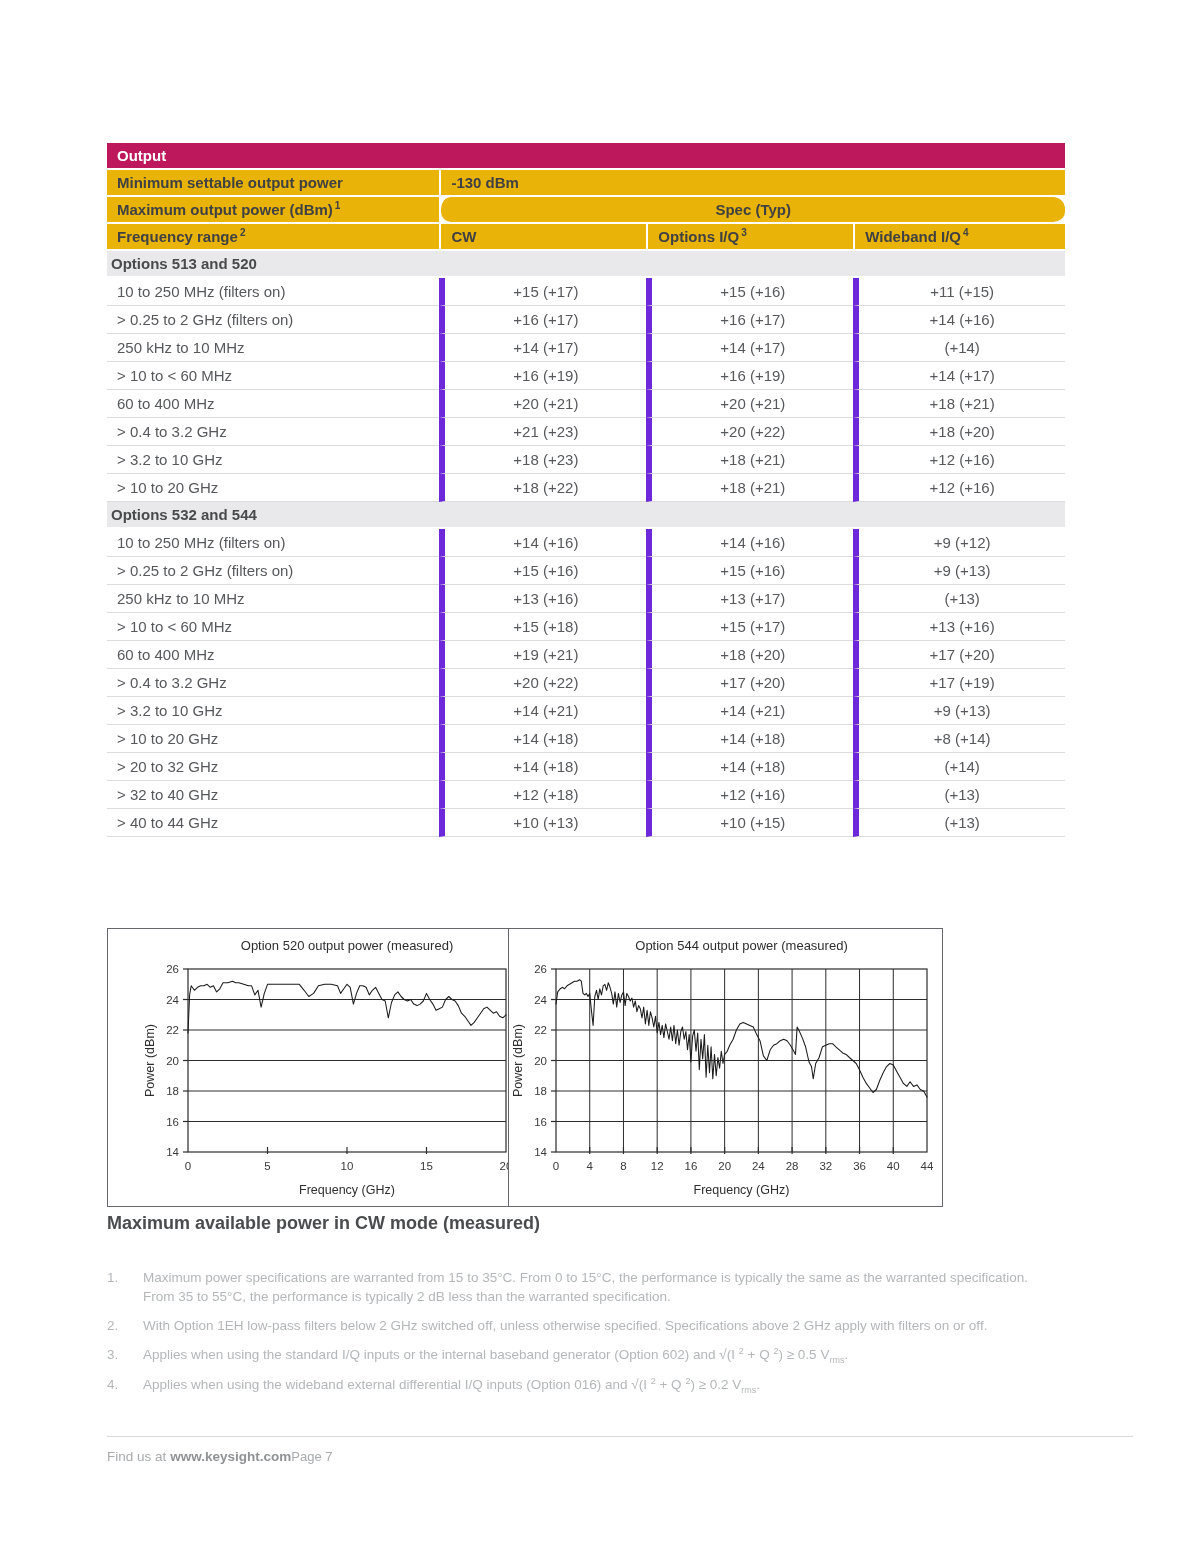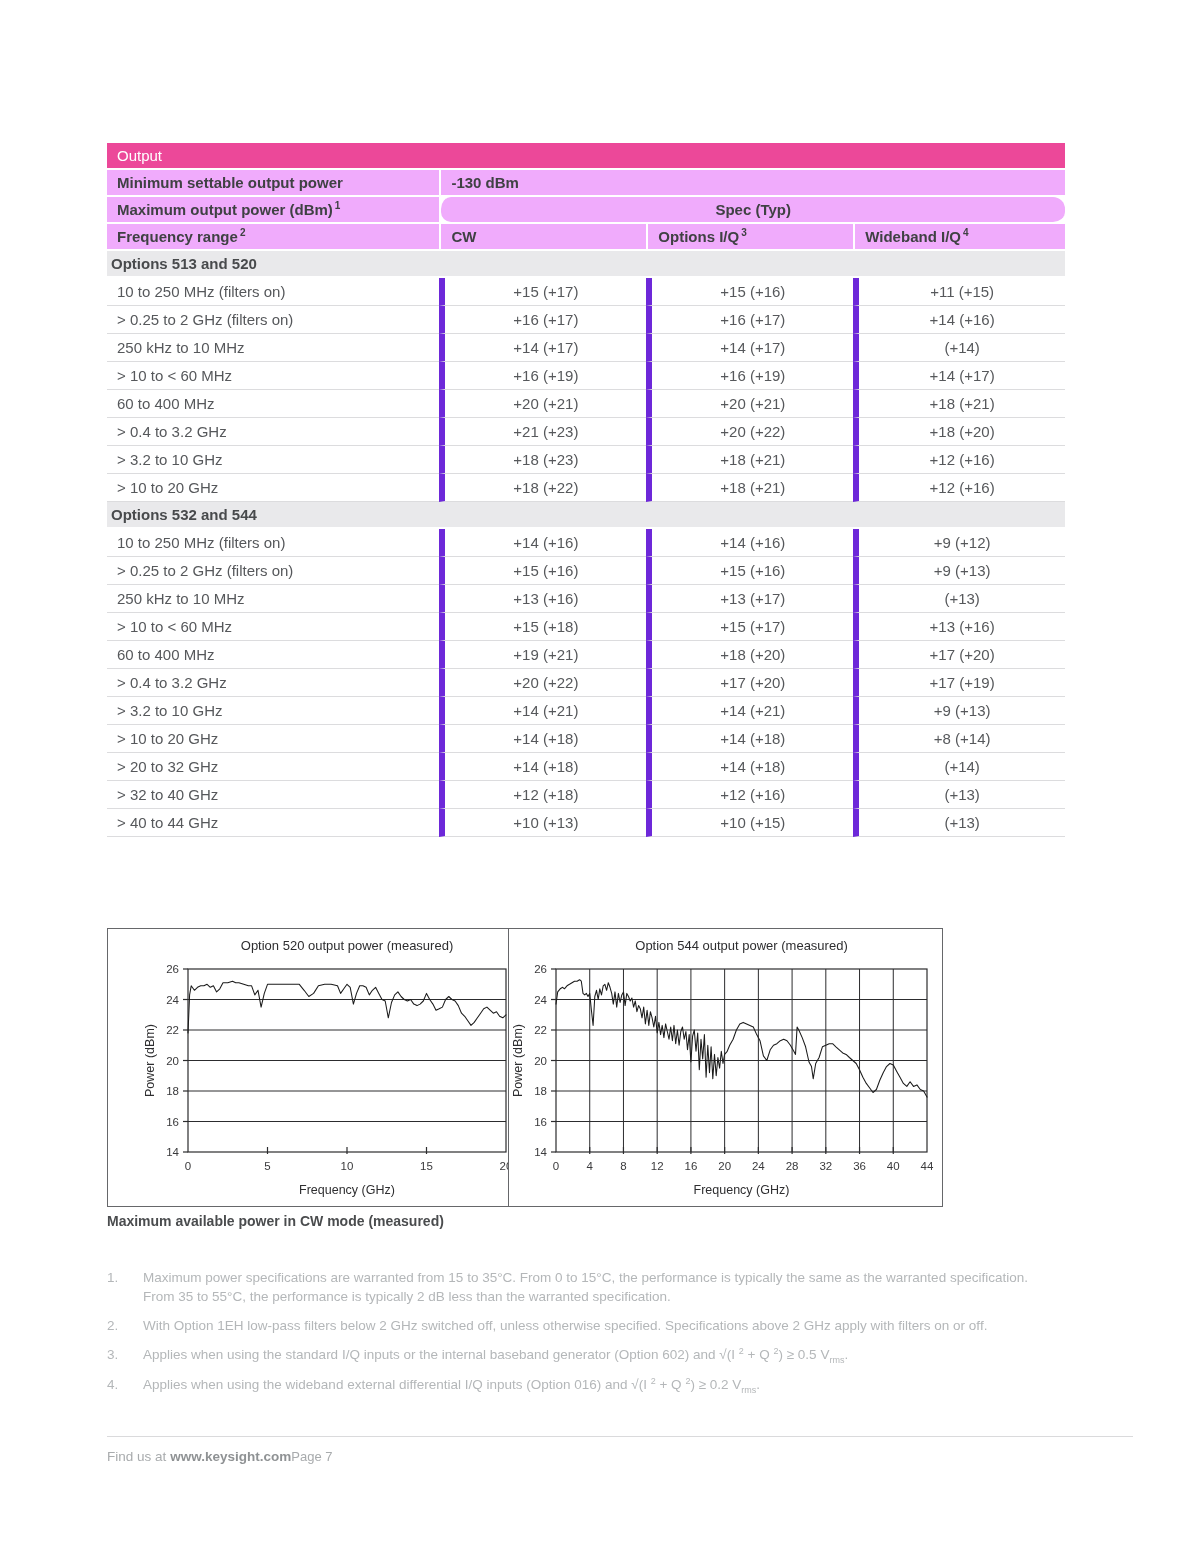--- a/index.html
+++ b/index.html
@@ -1,43 +1,43 @@
 <!DOCTYPE html>
 <html><head>
 <meta charset="utf-8">
 <style>
   html,body{margin:0;padding:0;background:#fff;}
   body{width:1199px;height:1551px;position:relative;font-family:"Liberation Sans",sans-serif;overflow:hidden;}
 
   
   .spec-table{position:absolute;left:107px;top:143px;width:958px;border-collapse:separate;border-spacing:0;table-layout:fixed;}
   .spec-table td{font-size:15px;vertical-align:middle;overflow:hidden;white-space:nowrap;}
-  tr.bar td{background:#ec4899;color:#ffffff;font-weight:normal;padding:4px 10px;border-bottom:2px solid #fff;}
-  tr.sub td{background:#f0abfc;color:#3f4143;font-weight:bold;padding:4px 10px;border-bottom:2px solid #fff;}
+  tr.bar td{background:#be185d;color:#ffffff;font-weight:bold;padding:4px 10px;border-bottom:2px solid #fff;}
+  tr.sub td{background:#eab308;color:#3f4143;font-weight:bold;padding:4px 10px;border-bottom:2px solid #fff;}
   tr.sub td + td{border-left:2px solid #fff;}
   tr.sub td.centered{text-align:center;border-radius:12px;}
   tr.section td{background:#e9e9eb;color:#484a4c;font-weight:bold;padding:4px 4px;border-bottom:2px solid #fff;}
   tr.data td{background:#fff;color:#56585b;padding:5px 10px;border-bottom:1px solid #dcdcde;}
   tr.data td + td{border-left:6px solid #6d28d9;text-align:center;}
   .spec-table sup{font-size:10px;vertical-align:super;line-height:0;margin-left:2px;}
 
   
   .chartbox{position:absolute;top:928px;background:#fff;border:1px solid #66676a;}
   #box0{left:107px;width:380px;height:277px;padding-left:33px;}
   #box1{left:508px;width:433px;height:277px;}
   svg text{font-family:"Liberation Sans",sans-serif;}
   .c-title{font-size:13px;fill:#2e2e30;}
   .c-tick{font-size:11.5px;fill:#3a3a3c;}
   .c-axis{font-size:12.5px;fill:#2e2e30;}
   .c-grid{stroke:#2c2c2e;stroke-width:1;}
   .c-frame{stroke:#2c2c2e;stroke-width:1.2;fill:none;}
   .c-line{stroke:#1b1b1b;stroke-width:1.05;fill:none;stroke-linejoin:round;stroke-linecap:round;}
 
   
-  .fig-caption{position:absolute;left:107px;top:1213px;font-size:14px;font-weight:bold;color:#4a4c4e;}
+  .fig-caption{position:absolute;left:107px;top:1213px;font-size:18px;font-weight:bold;color:#4a4c4e;}
   .footnotes{position:absolute;left:107px;top:1268px;width:942px;color:#b4b7b9;font-size:13.5px;line-height:1.42;}
   .fn{display:flex;margin-bottom:10px;}
   .fn-num{flex:0 0 36px;}
   .fn-body{flex:1;}
   .fn-body sup{font-size:9px;vertical-align:super;line-height:0;}
   .fn-body sub{font-size:9px;vertical-align:sub;line-height:0;text-align:right;}
   .footer-rule{position:absolute;left:107px;top:1436px;width:1026px;height:0;border-top:1px solid #dadadc;}
   .footer-row{position:absolute;left:107px;top:1449px;width:1026px;display:flex;align-items:baseline;}
   .footer-left{font-size:13.5px;color:#a8abad;}
   .footer-left b{color:#8f9294;margin-left:4px;}

